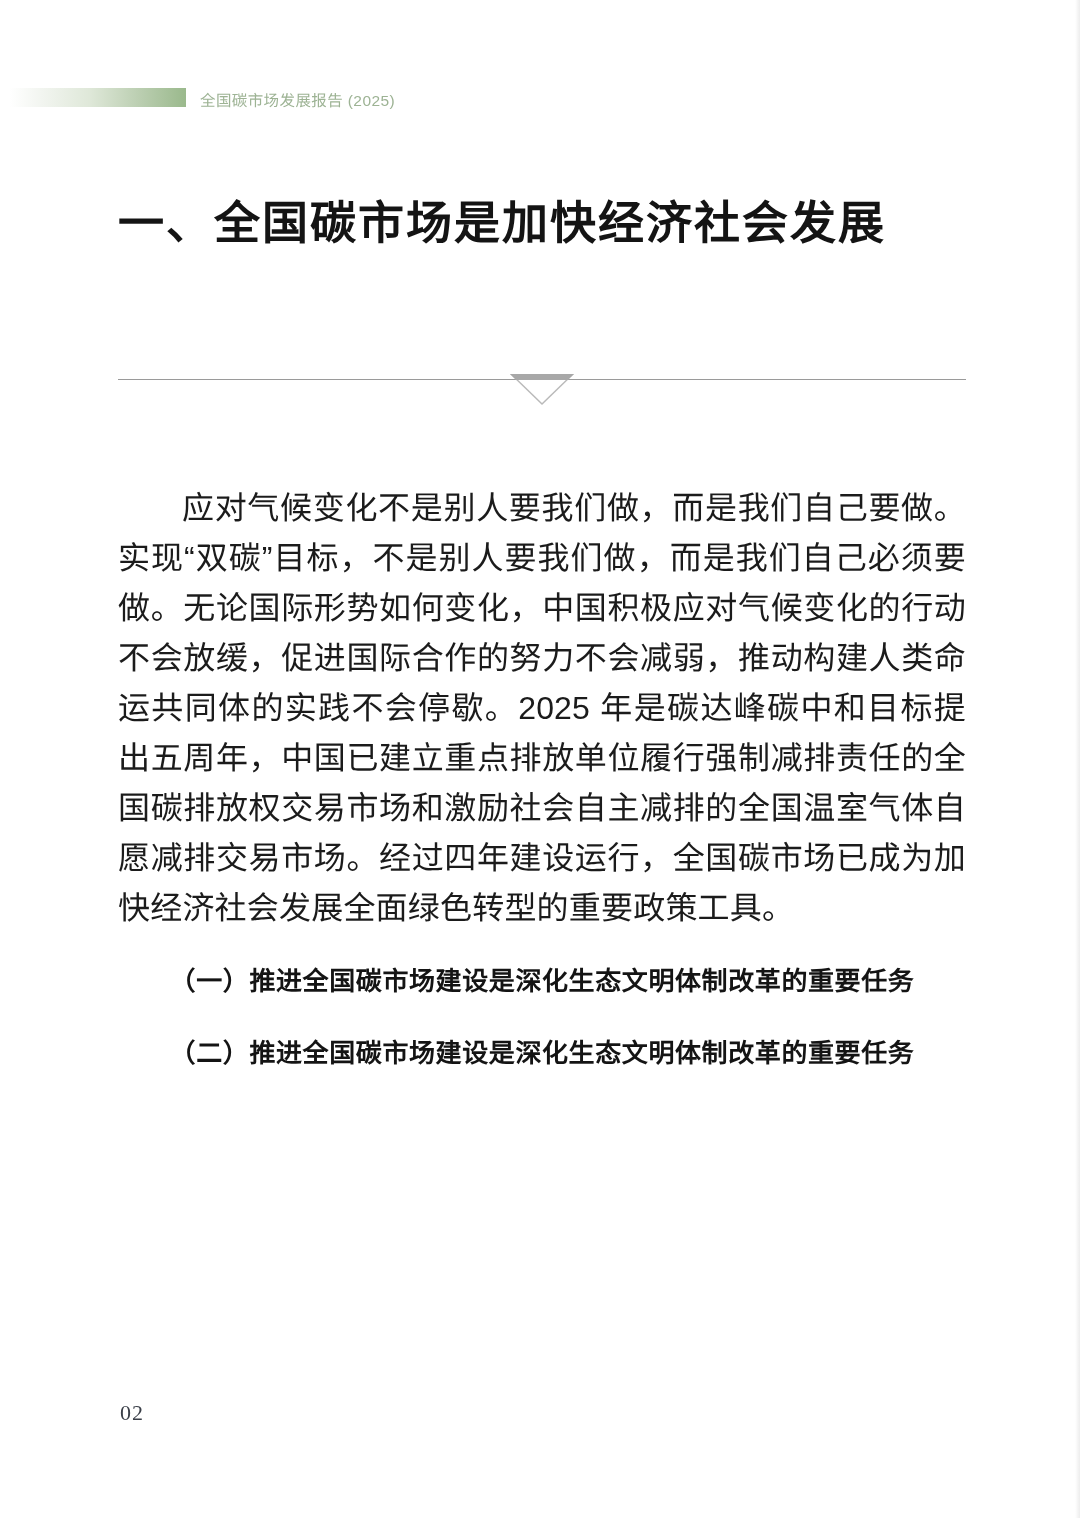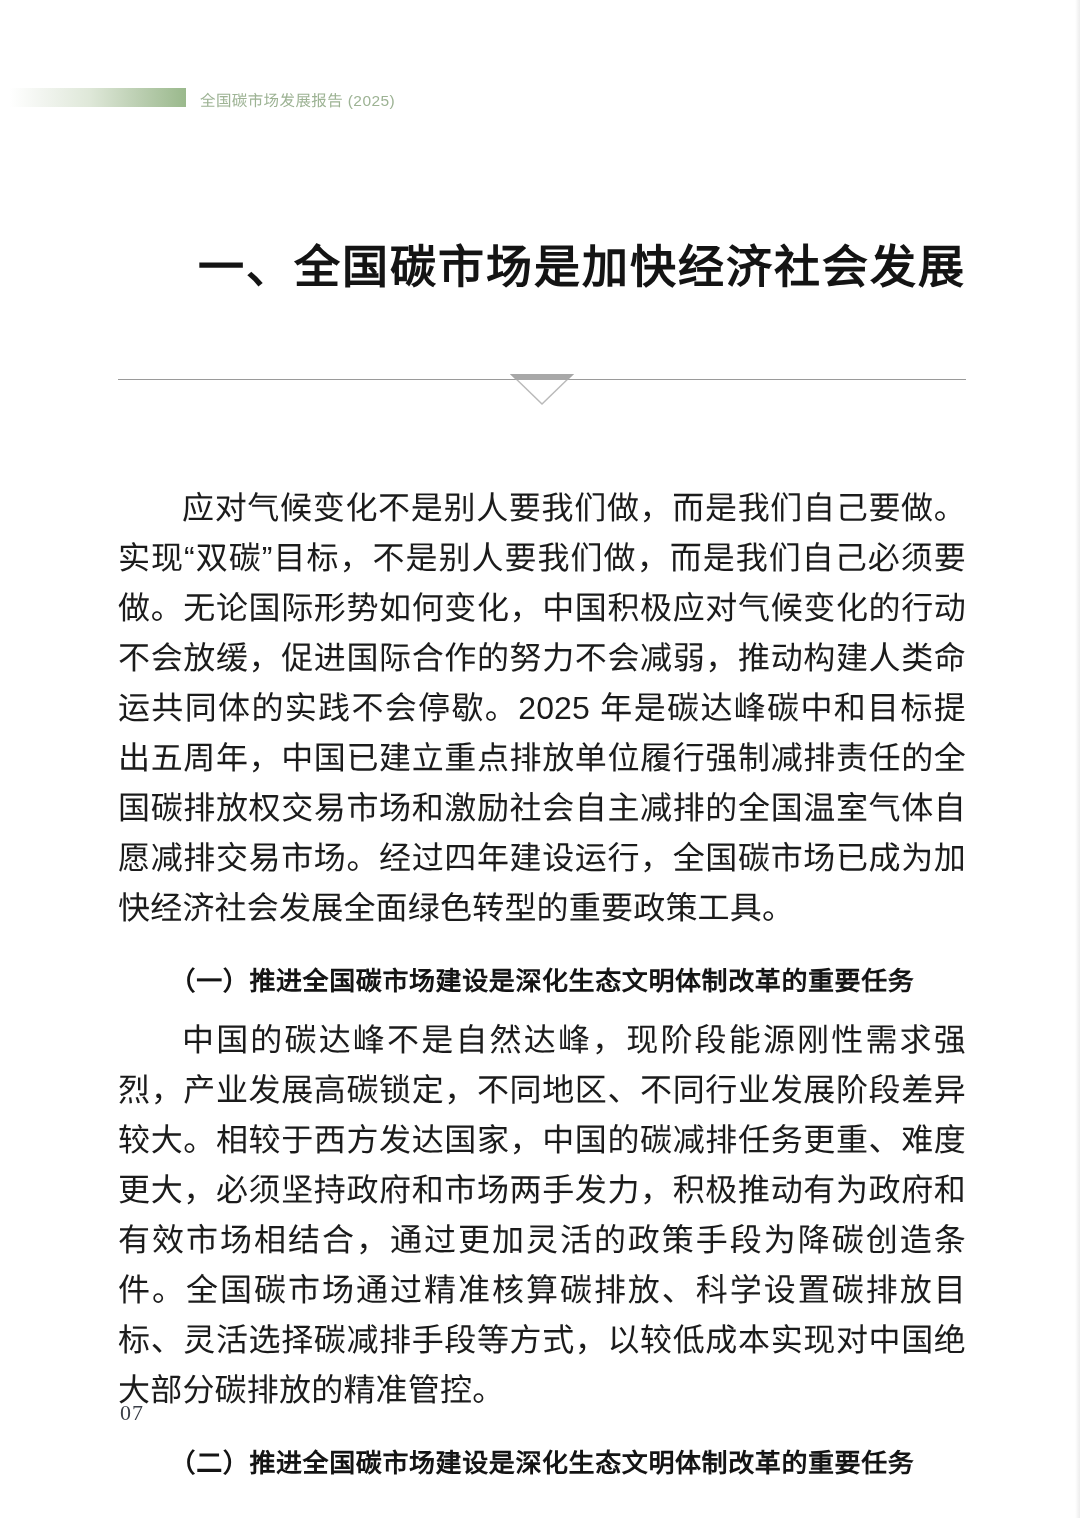--- a/index.html
+++ b/index.html
@@ -63,28 +63,27 @@
     color: #9db394;
     white-space: nowrap;
   }
 
   
   .chapter-title {
     position: absolute;
     top: 193px;
     left: 118px;
     width: 848px;
-    text-align: right;
+    text-align: left;
     font-family: "Liberation Serif", "DejaVu Serif", serif;
     font-weight: 700;
     font-size: 46px;
     line-height: 1.34;
     letter-spacing: 2px;
     color: #141414;
-    margin-top: 44px;
   }
   .chapter-title .tl {
     display: block;
     white-space: nowrap;
   }
 
   
   .divider {
     position: absolute;
     top: 362px;
@@ -208,21 +207,20 @@
     <div class="tri-inner"></div>
     <div class="tri-top"></div>
   </div>
 
   <div class="content">
 
     <p class="body">应对气候变化不是别人要我们做，而是我们自己要做。实现“双碳”目标，不是别人要我们做，而是我们自己必须要做。无论国际形势如何变化，中国积极应对气候变化的行动不会放缓，促进国际合作的努力不会减弱，推动构建人类命运共同体的实践不会停歇。2025 年是碳达峰碳中和目标提出五周年，中国已建立重点排放单位履行强制减排责任的全国碳排放权交易市场和激励社会自主减排的全国温室气体自愿减排交易市场。经过四年建设运行，全国碳市场已成为加快经济社会发展全面绿色转型的重要政策工具。</p>
 
     <h2 class="sub">（一）推进全国碳市场建设是深化生态文明体制改革的重要任务</h2>
 
-    <p class="body">中国的碳达峰不是自然达峰，现阶段能源刚性需求强烈，产业发展高碳锁定，不同地区、不同行业发展阶段差异较大。相较于西方发达国家，中国的碳减排任务更重、难度更大，必须坚持政府和市场两手发力，积极推动有为政府和有效市场相结合，通过更加灵活的政策手段为降碳创造条件。全国碳市场通过精准核算碳排放、科学设置碳排放目标、灵活选择碳减排手段等方式，以较低成本实现对中国绝大部分碳排放的精准管控。</p>
 
     <h2 class="sub">（二）推进全国碳市场建设是深化生态文明体制改革的重要任务</h2>
 
   </div>
 
-  <div class="folio">07</div>
+  <div class="folio">02</div>
 
 </div>
 
 </body></html>

